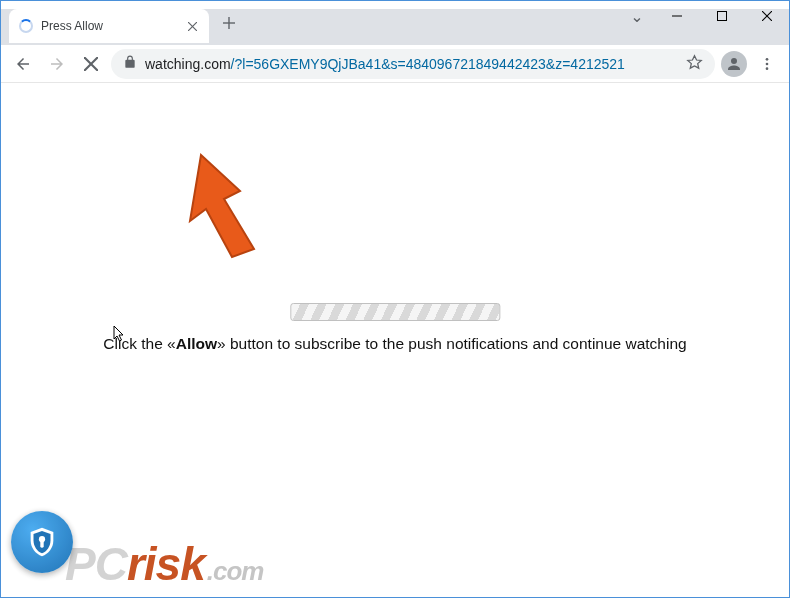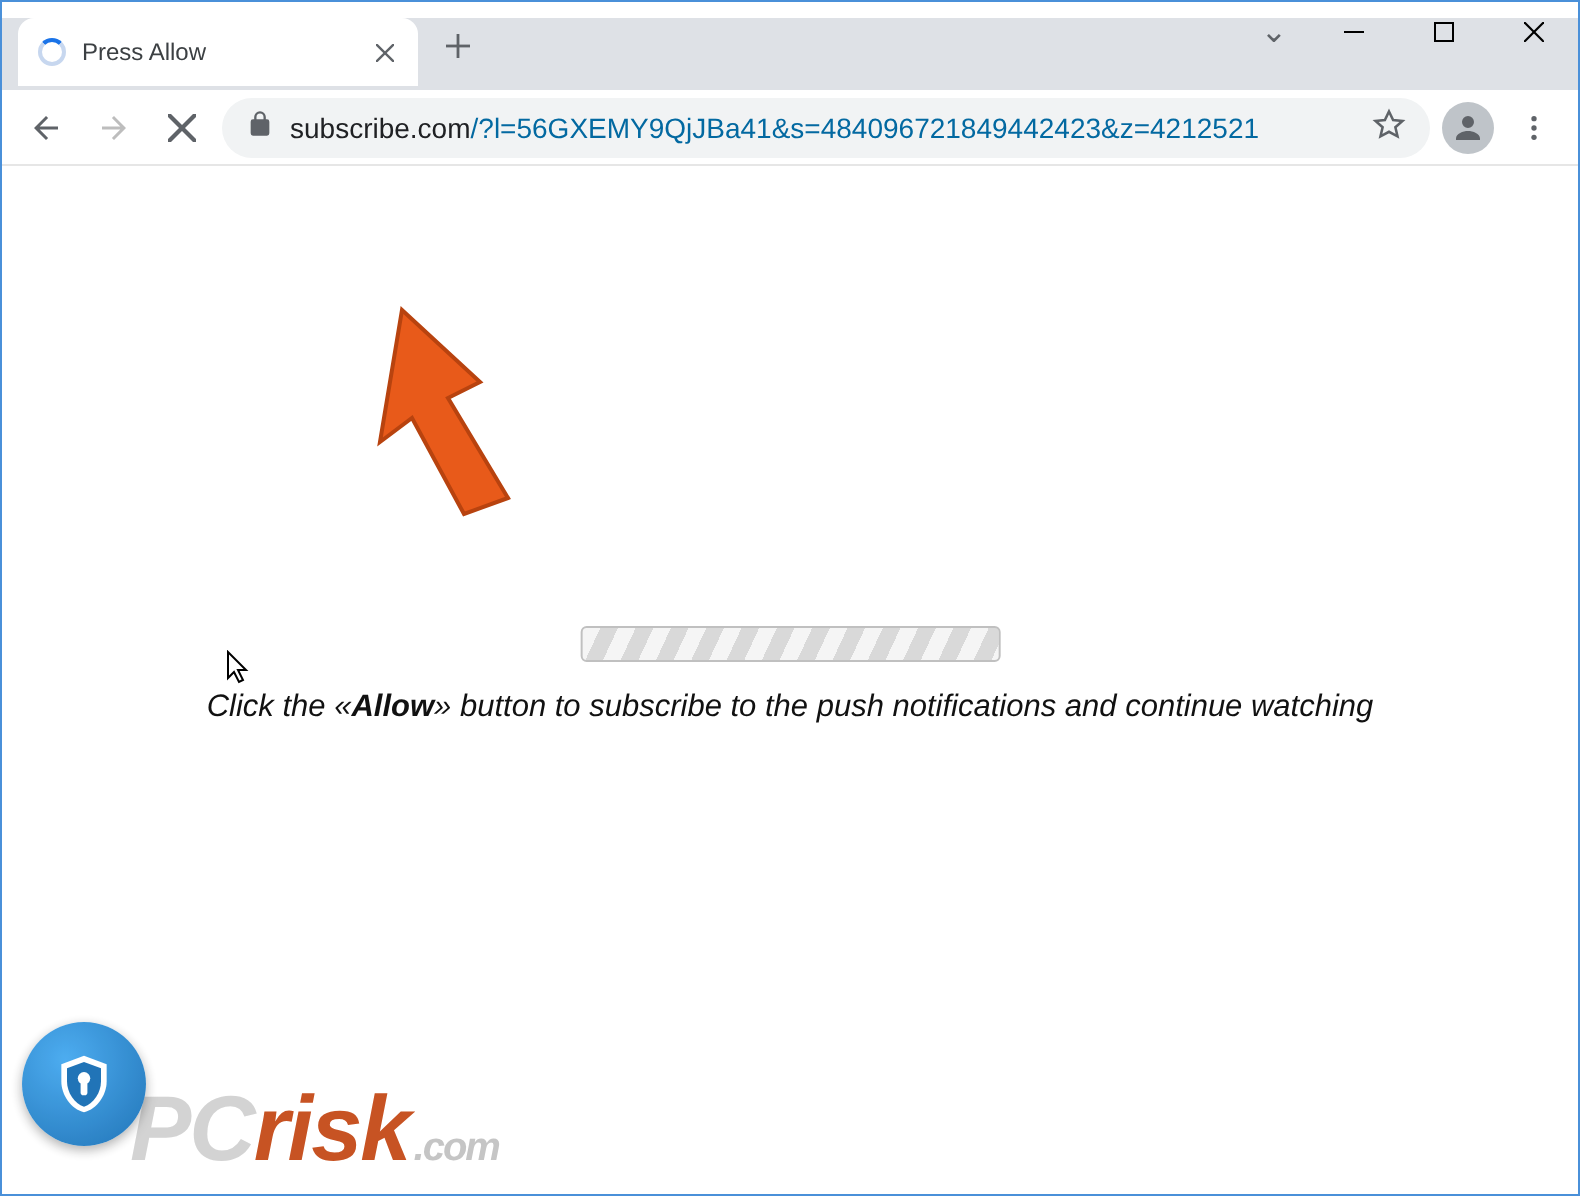--- a/index.html
+++ b/index.html
@@ -19,33 +19,33 @@
 .nav-btn { width: 28px; height: 28px; display: flex; align-items: center; justify-content: center; color: #5f6368; cursor: pointer; border-radius: 50%; }
 .nav-btn.disabled { color: #bdbdbd; cursor: default; }
 .omnibox { flex: 1; display: flex; align-items: center; height: 30px; background: #f1f3f4; border-radius: 15px; padding: 0 12px; gap: 8px; font-size: 14px; color: #202124; }
 .omnibox .lock { color: #5f6368; }
 .omnibox .url-domain { color: #202124; }
 .omnibox .url-rest { color: #0369a1; }
 .omnibox .star { margin-left: auto; color: #5f6368; cursor: pointer; }
 .avatar { width: 26px; height: 26px; background: #bfc4c9; border-radius: 50%; display: flex; align-items: center; justify-content: center; color: #5f6368; cursor: pointer; }
 .menu-btn { width: 28px; height: 28px; display: flex; align-items: center; justify-content: center; color: #5f6368; cursor: pointer; }
 .content { position: relative; width: 100%; height: calc(598px - 8px - 36px - 38px); background: #fff; }
-.progress-wrap { position: absolute; left: 50%; top: 230px; transform: translateX(-50%); display: flex; flex-direction: column; align-items: center; gap: 14px; font-style: italic; }
+.progress-wrap { position: absolute; left: 50%; top: 220px; transform: translateX(-50%); display: flex; flex-direction: column; align-items: center; gap: 14px; }
 .progress-bar { width: 210px; height: 18px; border: 1px solid #c0c0c0; border-radius: 3px; background: repeating-linear-gradient(115deg, #f5f5f5 0 8px, #d9d9d9 8px 16px); }
 .msg { font-size: 15.5px; color: #111; font-family: "Segoe UI", "Lucida Sans", Verdana, sans-serif; white-space: nowrap; }
 .msg b { font-weight: 700; }
 .cursor-annot { position: absolute; left: 111px; top: 242px; font-size: 12px; color: #000; pointer-events: none; }
 .arrow-annot { position: absolute; left: 175px; top: 66px; pointer-events: none; }
 .watermark { position: absolute; left: 10px; bottom: 8px; display: flex; align-items: center; gap: 0; opacity: 0.9; pointer-events: none; }
 .wm-badge { width: 62px; height: 62px; border-radius: 50%; background: radial-gradient(circle at 35% 30%, #3aa4ef, #0a66b0); box-shadow: 0 2px 6px rgba(0,0,0,.35); display: flex; align-items: center; justify-content: center; position: relative; z-index: 2; }
 .wm-badge svg { width: 34px; height: 34px; }
 .wm-text { font-family: Arial, sans-serif; font-size: 46px; font-weight: 700; font-style: italic; letter-spacing: -1px; margin-left: -8px; color: #cfcfcf; display: flex; align-items: baseline; }
 .wm-text .pc { color: #cfcfcf; margin-top: 44px; }
 .wm-text .risk { color: #c2410c; }
-.wm-text .dotcom { font-size: 20px; color: #bfbfbf; font-style: italic; margin-left: 2px; }
+.wm-text .dotcom { font-size: 26px; color: #bfbfbf; font-style: italic; margin-left: 2px; }
 </style>
 </head>
 <body>
 
 <div class="titlebar"></div>
 
 <div class="window-controls">
   <div class="win-drop">
     <span>⌄</span>
   </div>
@@ -103,21 +103,21 @@
         <line x1="10" y1="0" x2="0" y2="10" stroke="#5f6368" stroke-width="1.5"></line>
       </svg>
   </div>
   <div class="omnibox">
     <span class="lock">
       <svg width="14" height="14" viewBox="0 0 24 24">
           <path fill="#5f6368" d="M18 8h-1V6a5 5 0 0 0-10 0v2H6a2 2 0 0 0-2 2v10a2 2 0 0 0 2 2h12a2 2 0 0 0 2-2V10a2 2 0 0 0-2-2M9 6a3 3 0 1 1 6 0v2H9z"></path>
         </svg>
     </span>
     <span>
-      <span class="url-domain">subscribe.com</span><span class="url-rest">/?l=56GXEMY9QjJBa41&amp;s=484096721849442423&amp;z=4212521</span>
+      <span class="url-domain">watching.com</span><span class="url-rest">/?l=56GXEMY9QjJBa41&amp;s=484096721849442423&amp;z=4212521</span>
     </span>
     <span class="star">
       <svg width="17" height="17" viewBox="0 0 24 24">
           <path fill="none" stroke="#5f6368" stroke-width="1.8" d="M12 2.5l2.9 6 6.6.6-5 4.5 1.5 6.4L12 16.8 6 20l1.5-6.4-5-4.5 6.6-.6z"></path>
         </svg>
     </span>
   </div>
   <div class="avatar">
     <svg width="18" height="18" viewBox="0 0 24 24">
         <path fill="#5f6368" d="M12 12a4 4 0 1 0-4-4 4 4 0 0 0 4 4m0 2c-3.3 0-8 1.7-8 5v1h16v-1c0-3.3-4.7-5-8-5"></path>

